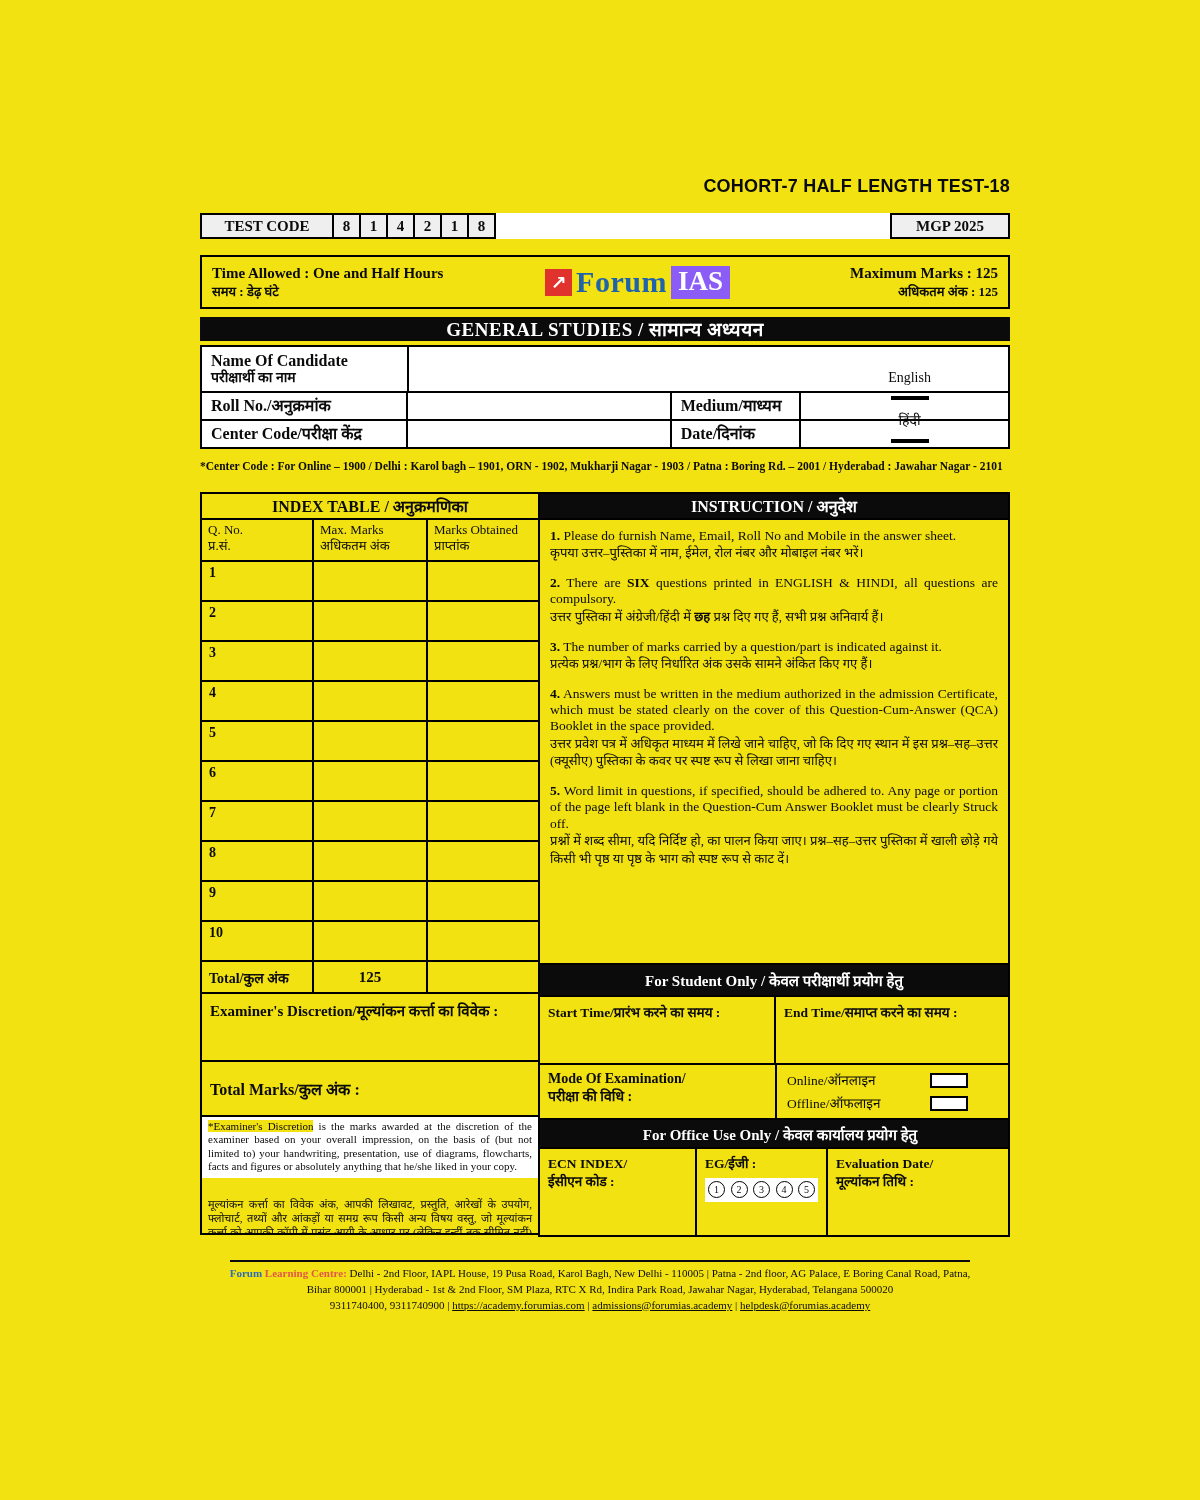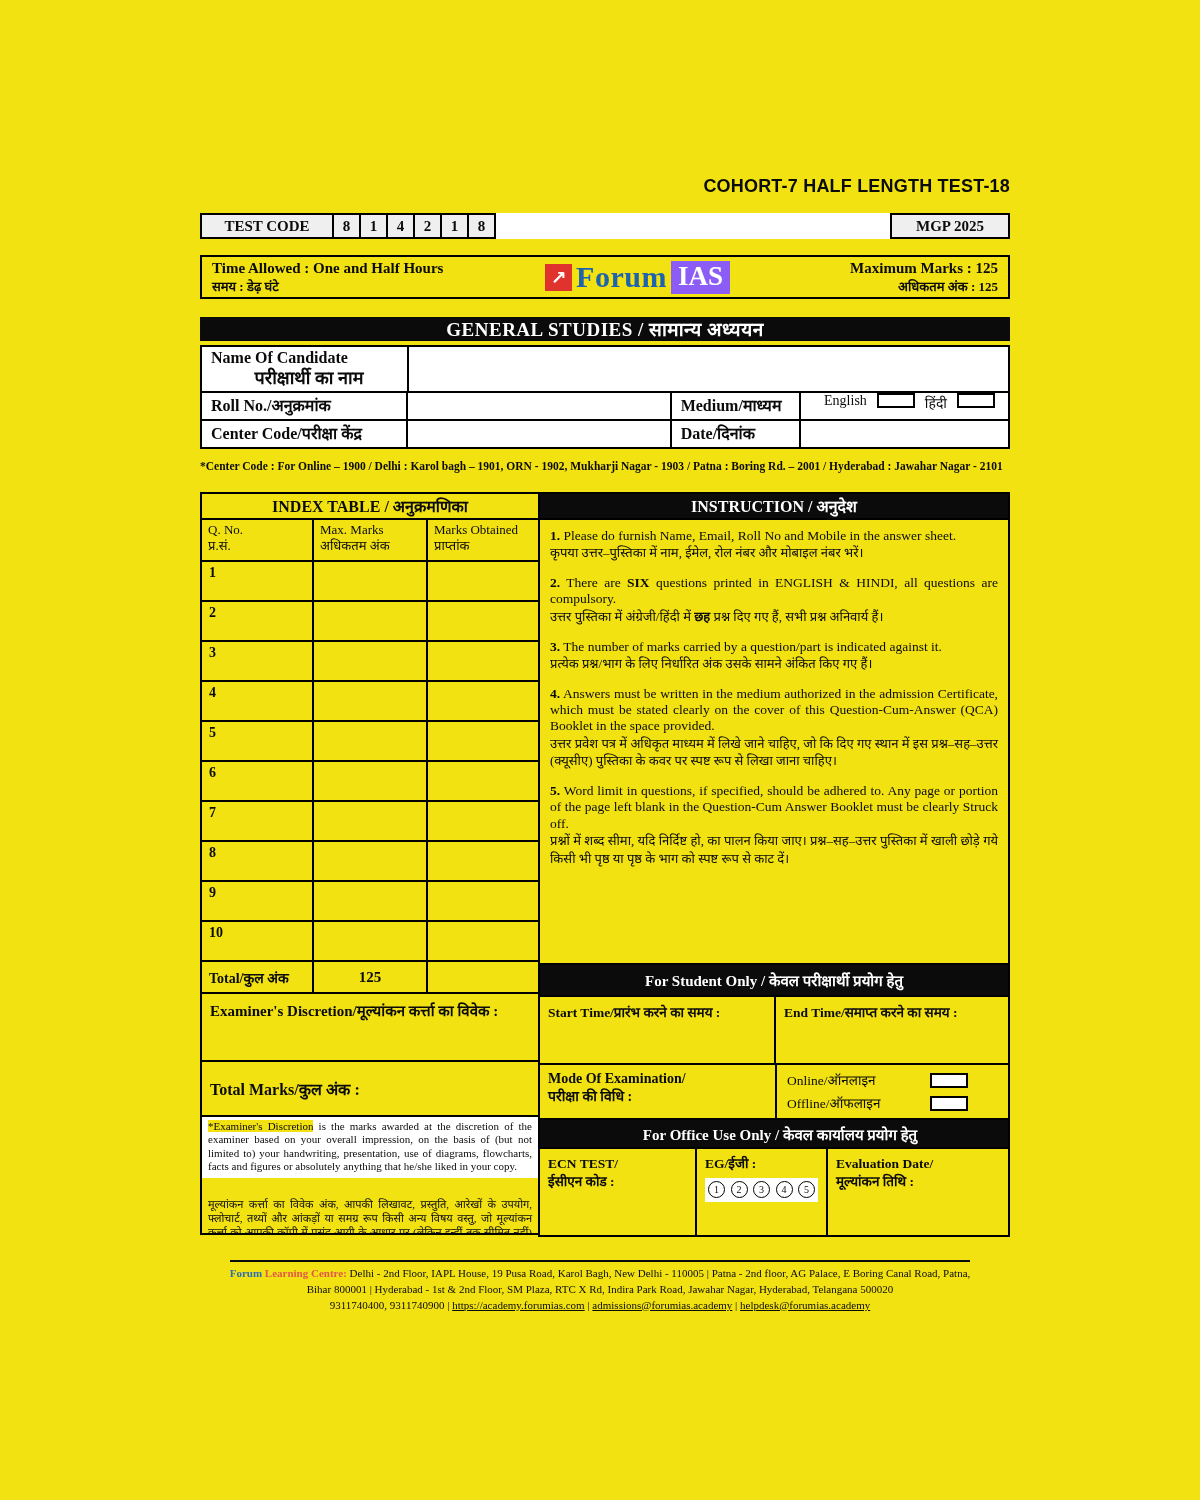--- a/index.html
+++ b/index.html
@@ -17,21 +17,21 @@
   .tc-row { top:213px; left:200px; width:810px; height:26px; display:flex; align-items:stretch; }
   .tc-label { width:134px; background:#efefef; border:2px solid #000; font-weight:bold;
     font-size:15px; display:flex; align-items:center; justify-content:center; }
   .tc-cell { width:29px; margin-left:-2px; background:#efefef; border:2px solid #000;
     font-weight:bold; font-size:15px; display:flex; align-items:center; justify-content:center; }
   .tc-blank { flex:1; background:#ffffff; }
   .tc-mgp { width:120px; background:#efefef; border:2px solid #000; font-weight:bold;
     font-size:15px; display:flex; align-items:center; justify-content:center; }
 
   
-  .hdr-box { top:255px; left:200px; width:810px; height:44px; border:2px solid #000;
+  .hdr-box { top:255px; left:200px; width:810px; height:54px; border:2px solid #000;
     display:flex; align-items:center; }
   .hdr-left { width:300px; padding-left:10px; }
   .hdr-left .l1 { font-weight:bold; font-size:15px; }
   .hdr-left .l2 { font-weight:bold; font-size:13px; }
   .hdr-logo { flex:1; display:flex; align-items:center; justify-content:center; gap:4px; }
   .logo-arrow { width:27px; height:27px; background:#E1332D; color:#fff; font-weight:bold;
     display:flex; align-items:center; justify-content:center; font-size:19px;
     font-family:"DejaVu Sans", sans-serif; }
   .logo-forum { color:#1E63AC; font-weight:bold; font-size:30px; letter-spacing:.5px; }
   .logo-ias { background:#8b5cf6; color:#fff; font-weight:bold; font-size:27px; padding:0 7px 2px 7px; }
@@ -45,28 +45,28 @@
     letter-spacing:.5px; }
 
   
   .form { top:345px; left:200px; width:810px; }
   .frow { display:flex; width:810px; background:#fff; border:2px solid #000; margin-top:-2px; }
   .frow:first-child { margin-top:0; }
   .fcell { border-left:2px solid #000; display:flex; flex-direction:column; justify-content:center;
     padding-left:9px; }
   .fcell:first-child { border-left:none; }
   .fb { font-weight:bold; font-size:16px; line-height:1.15; }
-  .fb2 { font-weight:bold; font-size:18px; line-height:1.15;text-align:center; }
+  .fb2 { font-weight:bold; font-size:14px; line-height:1.15; }
   .h-name { height:48px; }
   .h-30 { height:30px; }
   .w-label { width:205px; }
   .w-input { width:265px; }
   .w-med { width:130px; }
   .w-right { width:210px; }
-  .medium-opts { flex-direction:row; gap:10px; padding-left:10px; }
+  .medium-opts { flex-direction:column; align-items:center; gap:10px; padding-left:10px; }
   .medium-opts span { font-size:14px; }
   .chk { width:38px; height:15px; background:#fff; border:2px solid #000; display:inline-block; }
 
   
   .cc-note { top:460px; left:200px; width:810px; font-weight:bold; font-size:11.5px; }
 
   
   .mid { top:492px; left:200px; width:810px; height:745px; }
   .col-left { position:absolute; left:0; top:0; width:340px; }
   .col-right { position:absolute; left:338px; top:0; width:472px; }
@@ -327,21 +327,21 @@
             </div>
           <div class="mode-opt">
               <span>Offline/ऑफलाइन</span>
               <span class="chk"></span>
             </div>
         </div>
       </div>
       <div class="blk office-bar">For Office Use Only / केवल कार्यालय प्रयोग हेतु</div>
       <div class="blk office-row">
         <div class="oc1">
-          <div>ECN TEST/</div>
+          <div>ECN INDEX/</div>
           <div>ईसीएन कोड :</div>
         </div>
         <div class="oc2">
           <div>EG/ईजी :</div>
           <div class="eg-strip">
             <span class="circle-num">1</span>
             <span class="circle-num">2</span>
             <span class="circle-num">3</span>
             <span class="circle-num">4</span>
             <span class="circle-num">5</span>

